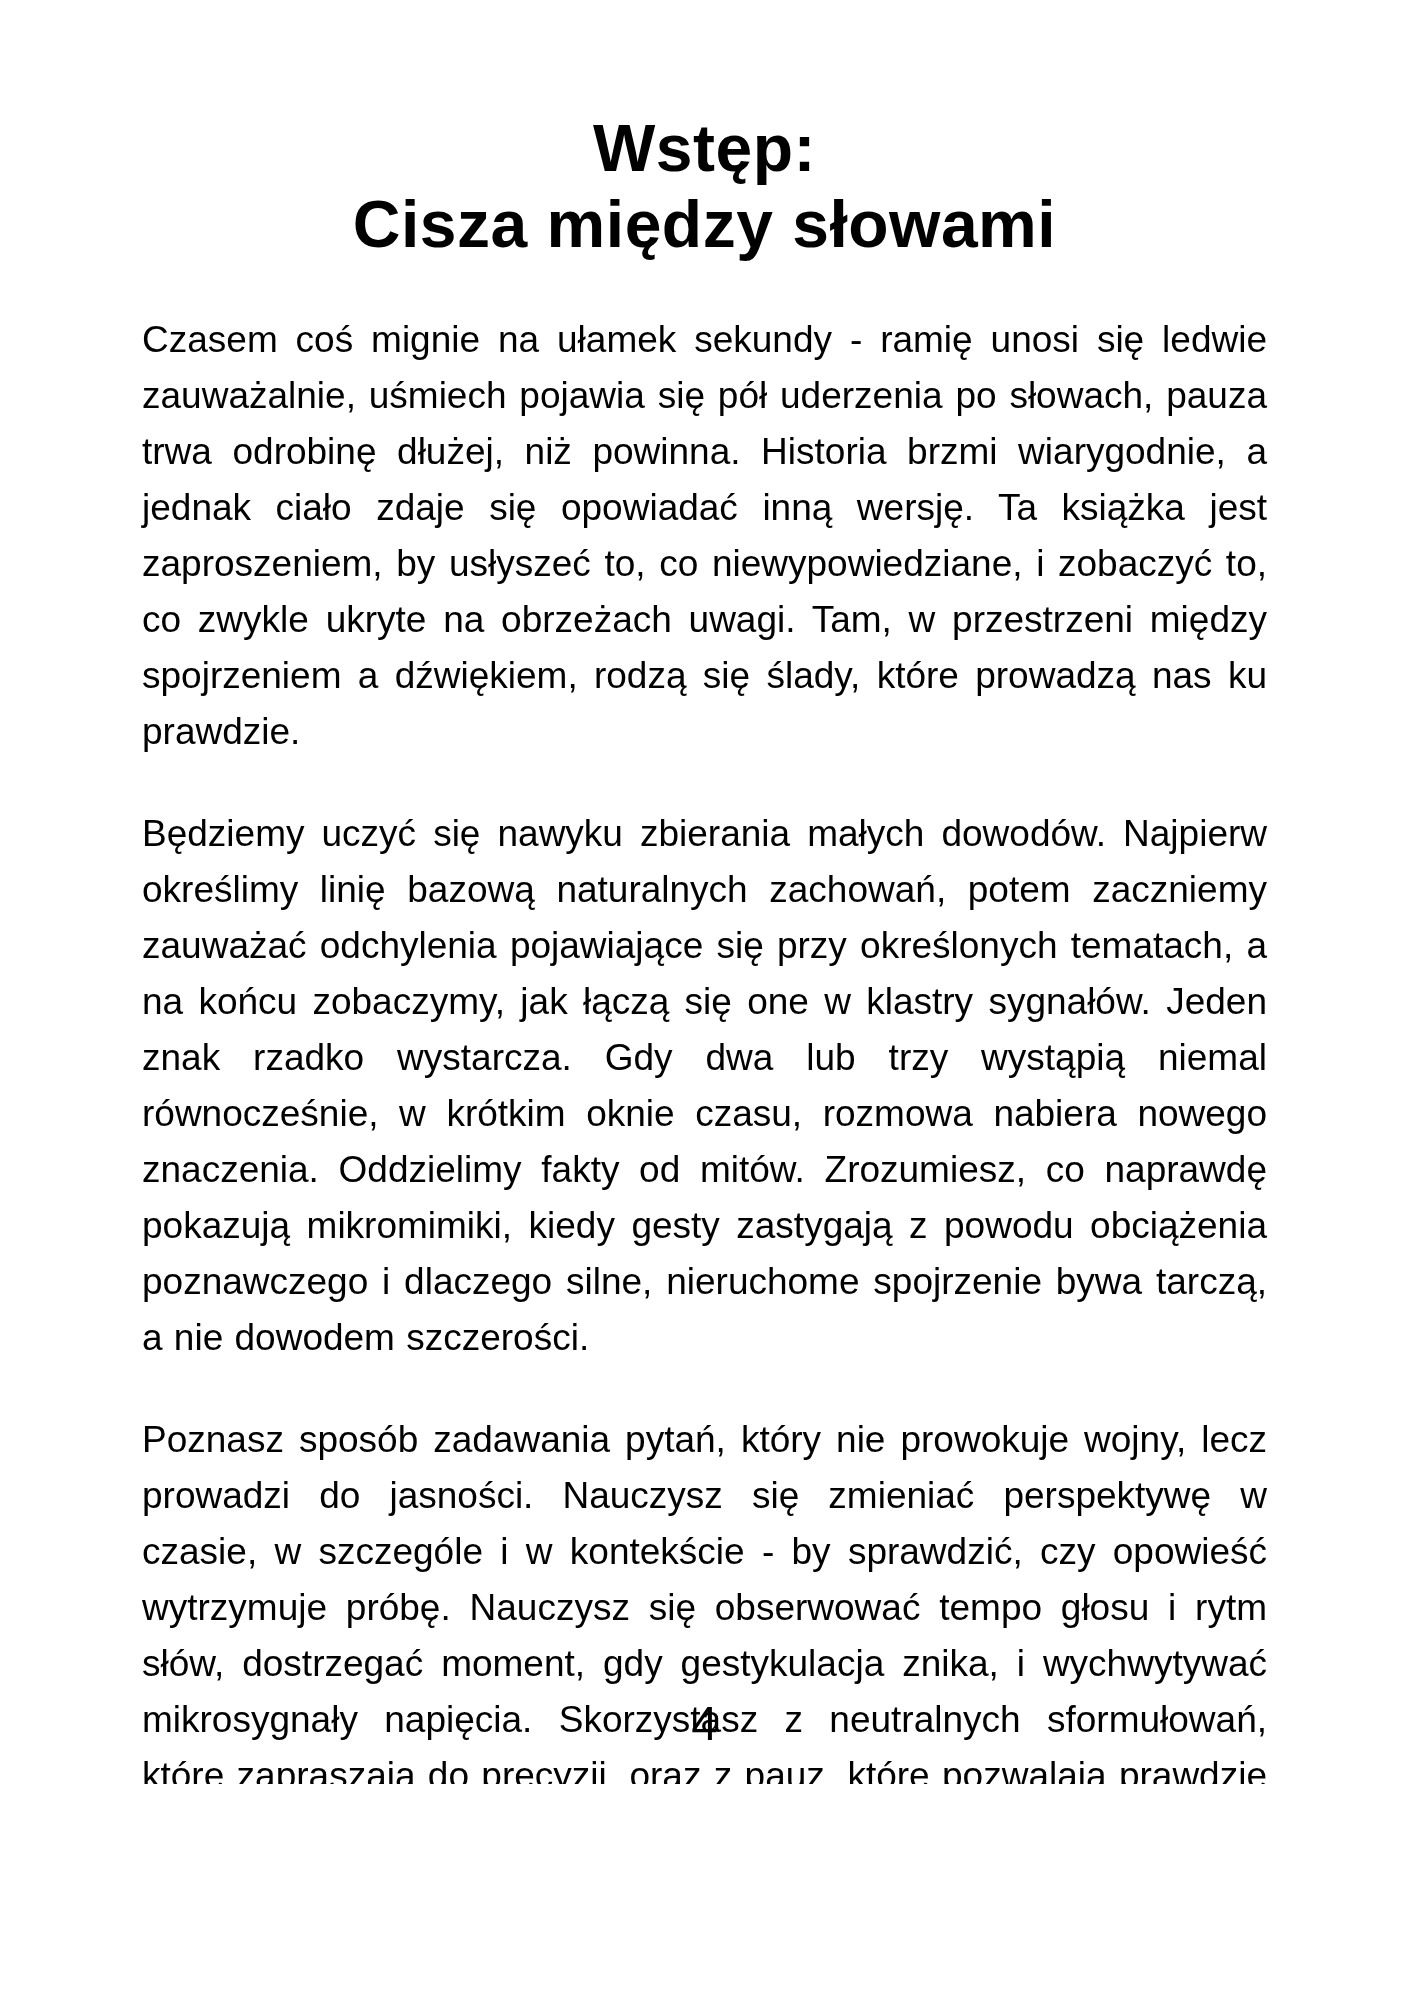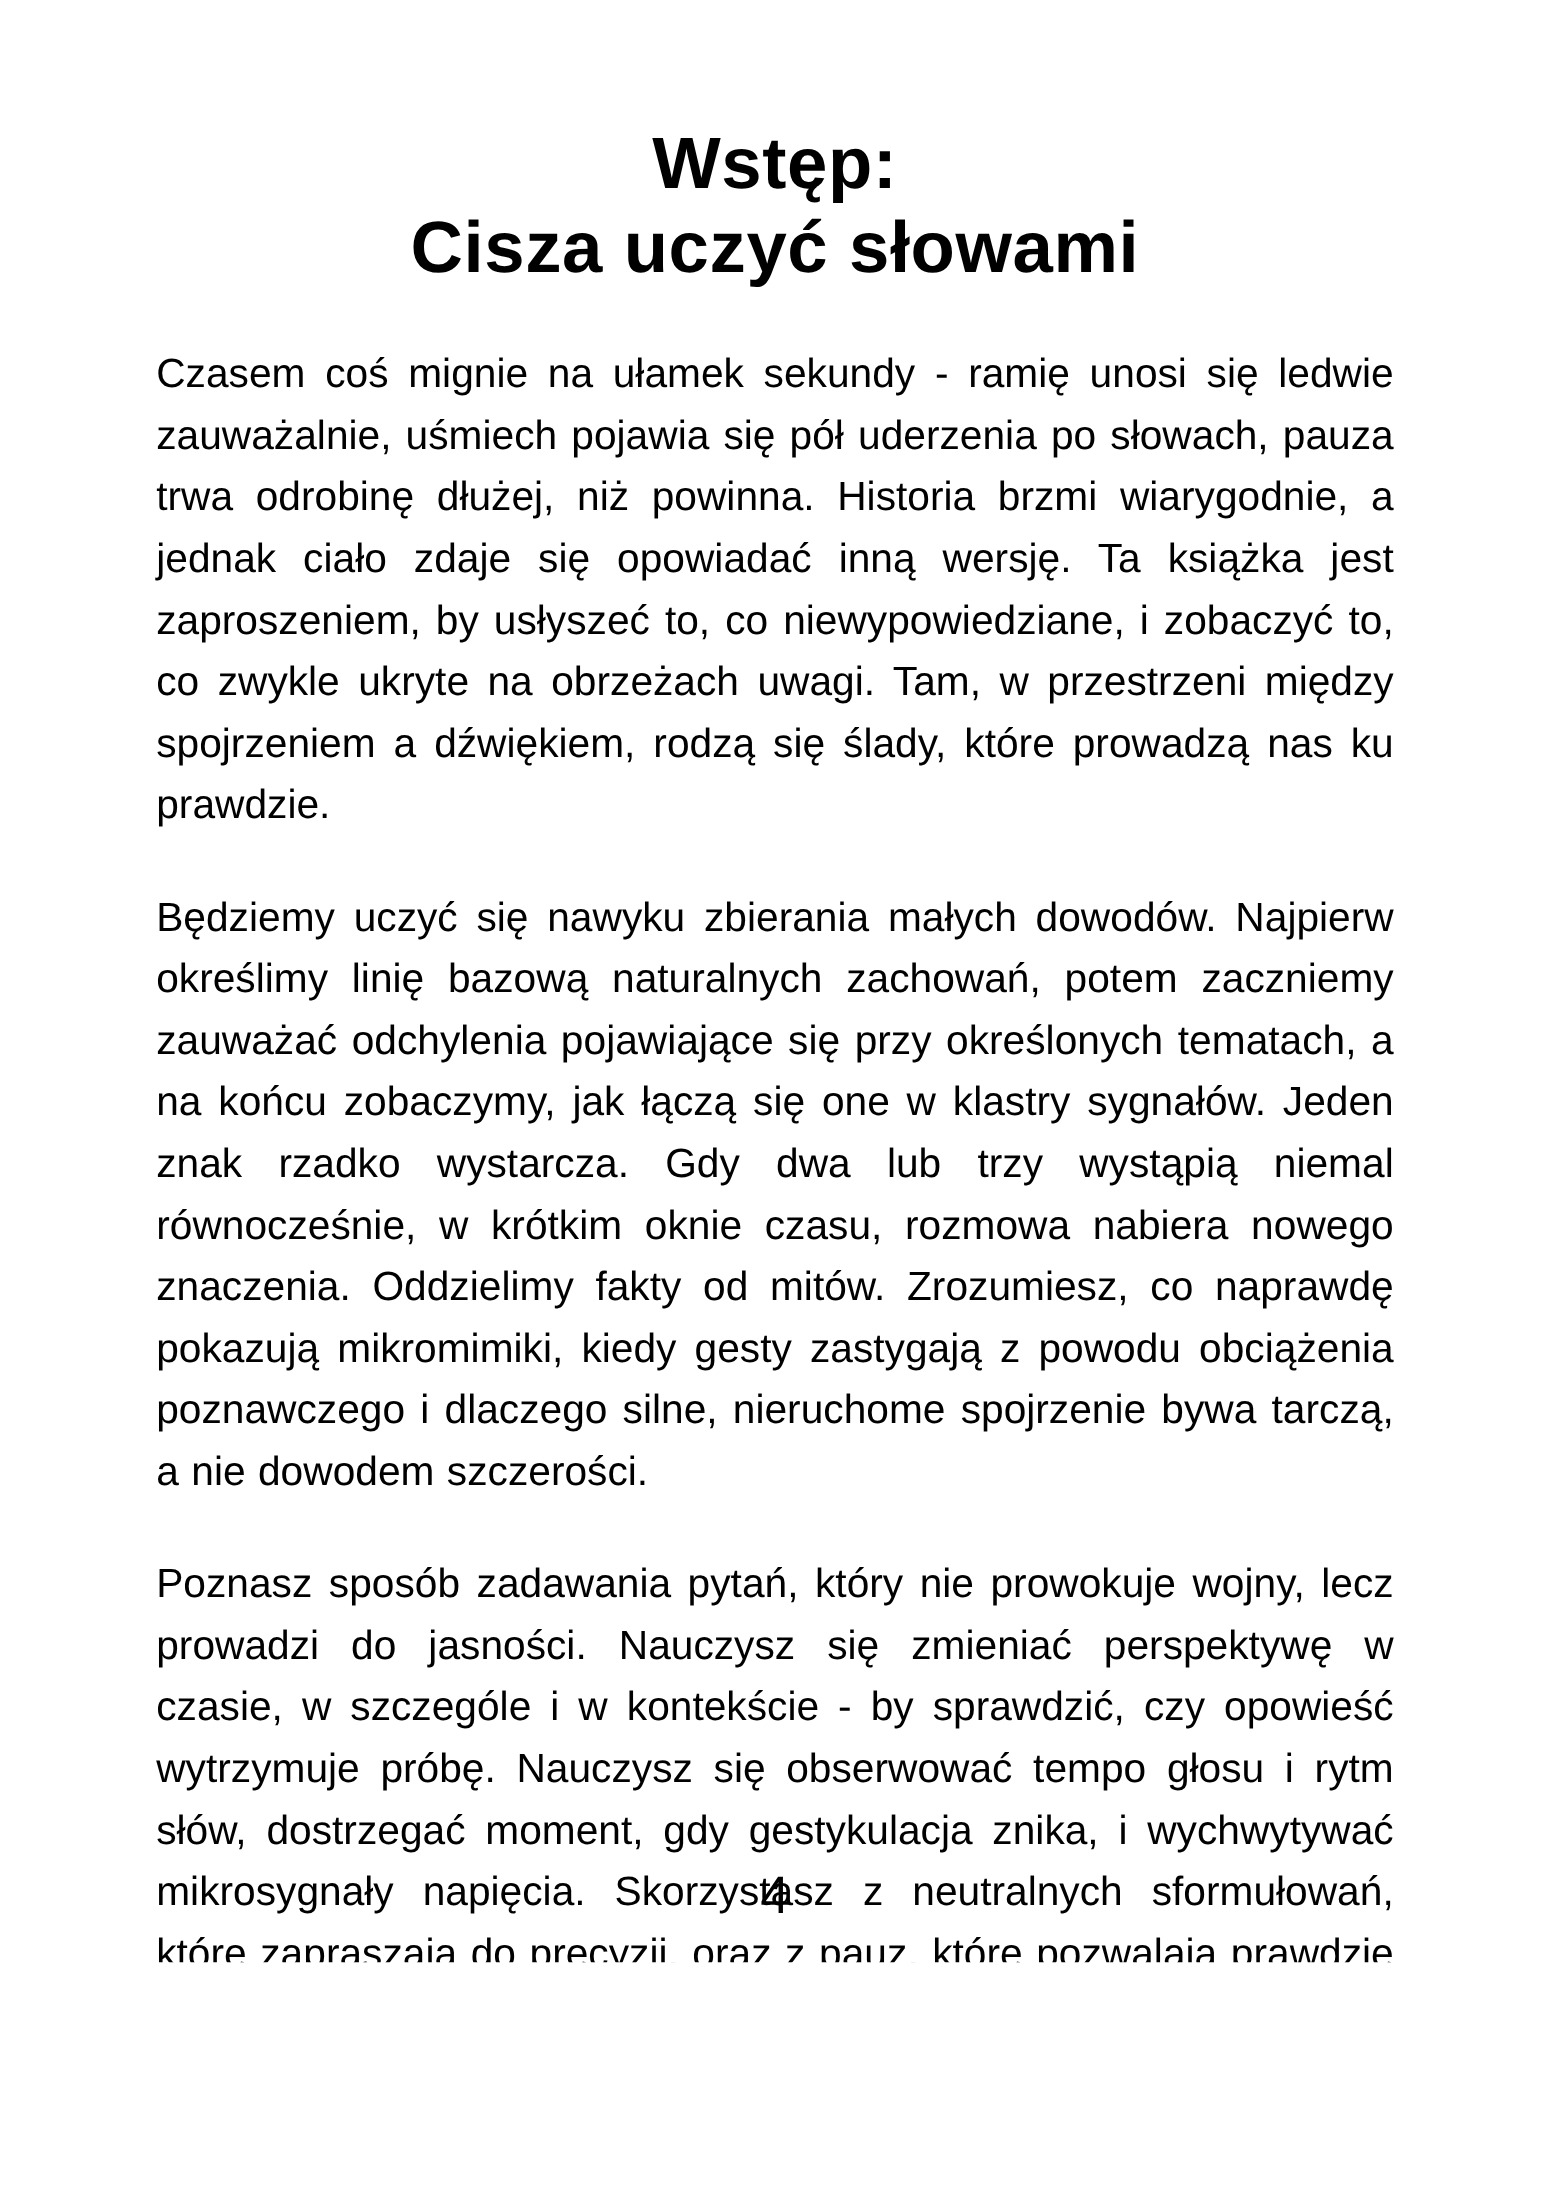--- a/index.html
+++ b/index.html
@@ -50,21 +50,21 @@
     font-weight: normal;
   }
 </style>
 </head>
 <body>
 
 <div class="page">
 
   <h1 class="title">
     <span class="title-line">Wstęp:</span>
-    <span class="title-line">Cisza uczyć słowami</span>
+    <span class="title-line">Cisza między słowami</span>
   </h1>
 
   <div class="body-text">
     <p>Czasem coś mignie na ułamek sekundy - ramię unosi się ledwie zauważalnie, uśmiech pojawia się pół uderzenia po słowach, pauza trwa odrobinę dłużej, niż powinna. Historia brzmi wiarygodnie, a jednak ciało zdaje się opowiadać inną wersję. Ta książka jest zaproszeniem, by usłyszeć to, co niewypowiedziane, i zobaczyć to, co zwykle ukryte na obrzeżach uwagi. Tam, w przestrzeni między spojrzeniem a dźwiękiem, rodzą się ślady, które prowadzą nas ku prawdzie.</p>
     <p>Będziemy uczyć się nawyku zbierania małych dowodów. Najpierw określimy linię bazową naturalnych zachowań, potem zaczniemy zauważać odchylenia pojawiające się przy określonych tematach, a na końcu zobaczymy, jak łączą się one w klastry sygnałów. Jeden znak rzadko wystarcza. Gdy dwa lub trzy wystąpią niemal równocześnie, w krótkim oknie czasu, rozmowa nabiera nowego znaczenia. Oddzielimy fakty od mitów. Zrozumiesz, co naprawdę pokazują mikromimiki, kiedy gesty zastygają z powodu obciążenia poznawczego i dlaczego silne, nieruchome spojrzenie bywa tarczą, a nie dowodem szczerości.</p>
     <p>Poznasz sposób zadawania pytań, który nie prowokuje wojny, lecz prowadzi do jasności. Nauczysz się zmieniać perspektywę w czasie, w szczególe i w kontekście - by sprawdzić, czy opowieść wytrzymuje próbę. Nauczysz się obserwować tempo głosu i rytm słów, dostrzegać moment, gdy gestykulacja znika, i wychwytywać mikrosygnały napięcia. Skorzystasz z neutralnych sformułowań, które zapraszają do precyzji, oraz z pauz, które pozwalają prawdzie wypłynąć na powierzchnię.</p>
   </div>
 
   <div class="page-number">4</div>
 

